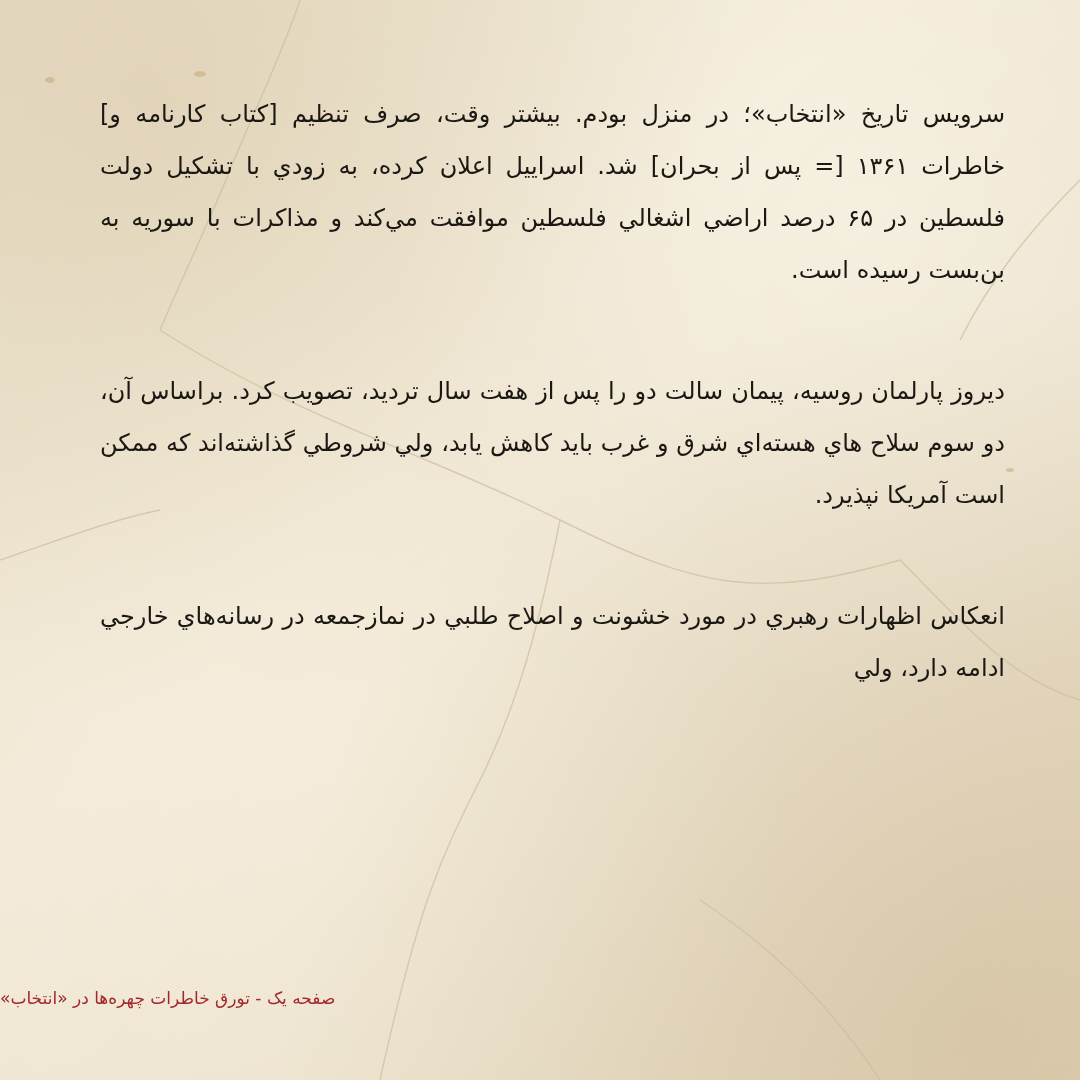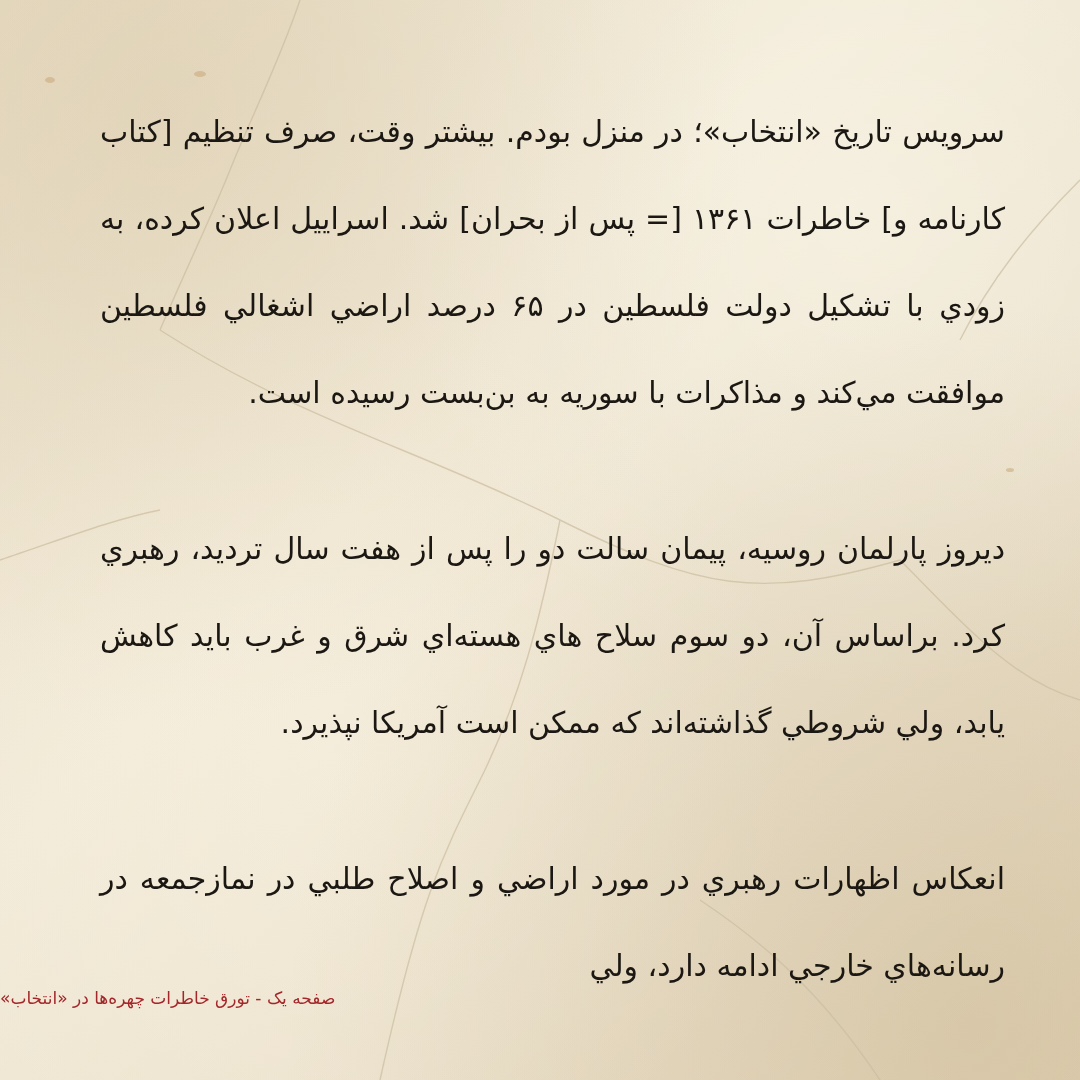--- a/index.html
+++ b/index.html
@@ -11,21 +11,21 @@
         radial-gradient(ellipse at 90% 95%, rgba(170,140,90,0.22) 0%, rgba(0,0,0,0) 50%),
         radial-gradient(ellipse at 80% 20%, rgba(255,255,245,0.35) 0%, rgba(0,0,0,0) 40%),
         radial-gradient(ellipse at 30% 70%, rgba(255,250,235,0.30) 0%, rgba(0,0,0,0) 45%),
         linear-gradient(135deg, #e9dfc8 0%, #f2ead8 40%, #ebe1cc 70%, #e3d6bb 100%);
     }
     .cracks { position: absolute; inset: 0; pointer-events: none; }
     .page {
       position: absolute; left: 100px; right: 75px; top: 88px;
       direction: rtl; text-align: justify; text-align-last: right;
       font-family: "DejaVu Sans", sans-serif;
-      font-size: 30px; line-height: 87px; color: #1b1712;
+      font-size: 24px; line-height: 52px; color: #1b1712;
     }
     .para { margin: 0; }
     .para + .para { margin-top: 69px; }
     .caption {
       position: absolute; left: 0; right: 0; top: 988px;
       direction: rtl; text-align: left;
       font-family: "DejaVu Sans", sans-serif;
       font-size: 17px; color: #a3262a;
     }
   </style>
@@ -44,17 +44,17 @@
   </g>
   <g fill="#c9a878" opacity="0.55">
     <ellipse cx="50" cy="80" rx="5" ry="3"></ellipse>
     <ellipse cx="200" cy="74" rx="6" ry="3"></ellipse>
     <ellipse cx="1010" cy="470" rx="4" ry="2"></ellipse>
   </g>
 </svg>
 
 <main class="page">
   <p class="para">سرویس تاریخ «انتخاب»؛ در منزل بودم. بیشتر وقت، صرف تنظیم [کتاب کارنامه و] خاطرات ۱۳۶۱ [= پس از بحران] شد. اسراییل اعلان کرده، به زودي با تشکیل دولت فلسطین در ۶۵ درصد اراضي اشغالي فلسطین موافقت مي‌کند و مذاکرات با سوریه به بن‌بست رسیده است.</p>
-  <p class="para">دیروز پارلمان روسیه، پیمان سالت دو  را پس از هفت سال تردید، رهبري کرد. براساس آن، دو سوم سلاح هاي هسته‌اي شرق و غرب باید کاهش یابد، ولي شروطي گذاشته‌اند که ممکن است آمریکا نپذیرد.</p>
-  <p class="para">انعکاس اظهارات رهبري در مورد اراضي و اصلاح طلبي در نمازجمعه در رسانه‌هاي خارجي ادامه دارد، ولي</p>
+  <p class="para">دیروز پارلمان روسیه، پیمان سالت دو  را پس از هفت سال تردید، تصویب کرد. براساس آن، دو سوم سلاح هاي هسته‌اي شرق و غرب باید کاهش یابد، ولي شروطي گذاشته‌اند که ممکن است آمریکا نپذیرد.</p>
+  <p class="para">انعکاس اظهارات رهبري در مورد خشونت و اصلاح طلبي در نمازجمعه در رسانه‌هاي خارجي ادامه دارد، ولي</p>
 </main>
 
 <div class="caption">صفحه یک - تورق خاطرات چهره‌ها در «انتخاب»</div>
 
 </body></html>

